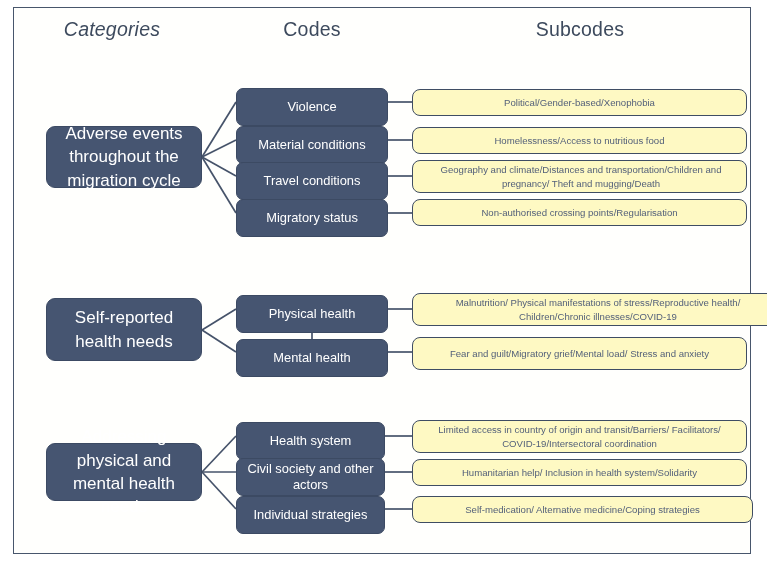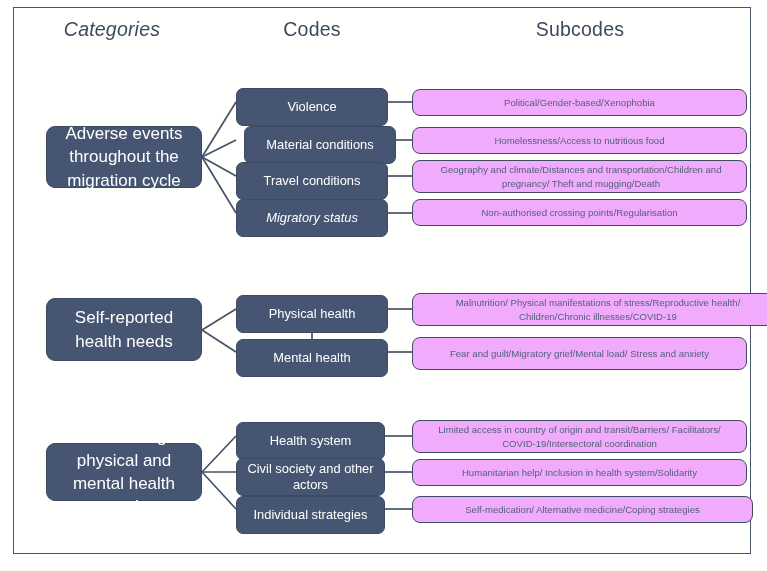--- a/index.html
+++ b/index.html
@@ -75,21 +75,21 @@
     line-height: 1.38;
     border-radius: 9px;
     padding: 2px 8px;
   }
   .code-box {
     font-size: 12.9px;
     line-height: 1.25;
     padding: 18px 6px;
   }
   .sub-box {
-    background: #f0abfc;
+    background: #fef9c3;
     border: 1.6px solid #3f4d63;
     border-radius: 8px;
     color: #54617a;
     font-size: 9.6px;
     line-height: 1.42;
     padding: 2px 9px;
   }
 </style>
 </head>
 <body>
@@ -129,23 +129,23 @@
     <line x1="308" y1="450" x2="308" y2="458"></line>
     <line x1="308" y1="489" x2="308" y2="496"></line>
     <line x1="385" y1="436" x2="412" y2="436"></line>
     <line x1="385" y1="472" x2="412" y2="472"></line>
     <line x1="385" y1="509" x2="412" y2="509"></line>
   </svg>
 
   <div class="box cat-box" style="left:46px; top:126px; width:156px; height:62px;">Adverse events throughout the migration cycle</div>
 
   <div class="box code-box" style="left:236px; top:88px; width:152px; height:29px;">Violence</div>
-  <div class="box code-box" style="left:236px; top:126px; width:152px; height:28px;margin-left:8px;">Material conditions</div>
+  <div class="box code-box" style="left:236px; top:126px; width:152px; height:28px;">Material conditions</div>
   <div class="box code-box" style="left:236px; top:162px; width:152px; height:28px;">Travel conditions</div>
-  <div class="box code-box" style="left:236px; top:199px; width:152px; height:28px;font-style:italic;">Migratory status</div>
+  <div class="box code-box" style="left:236px; top:199px; width:152px; height:28px;">Migratory status</div>
 
   <div class="box sub-box" style="left:412px; top:89px; width:335px; height:27px;">Political/Gender-based/Xenophobia</div>
   <div class="box sub-box" style="left:412px; top:127px; width:335px; height:27px;">Homelessness/Access to nutritious food</div>
   <div class="box sub-box" style="left:412px; top:160px; width:335px; height:33px;padding-left:12px;">Geography and climate/Distances and transportation/Children and pregnancy/ Theft and mugging/Death</div>
   <div class="box sub-box" style="left:412px; top:199px; width:335px; height:27px;">Non-authorised crossing points/Regularisation</div>
 
   <div class="box cat-box" style="left:46px; top:298px; width:156px; height:63px;">Self-reported health needs</div>
 
   <div class="box code-box" style="left:236px; top:295px; width:152px; height:28px;">Physical health</div>
   <div class="box code-box" style="left:236px; top:339px; width:152px; height:28px;">Mental health</div>

